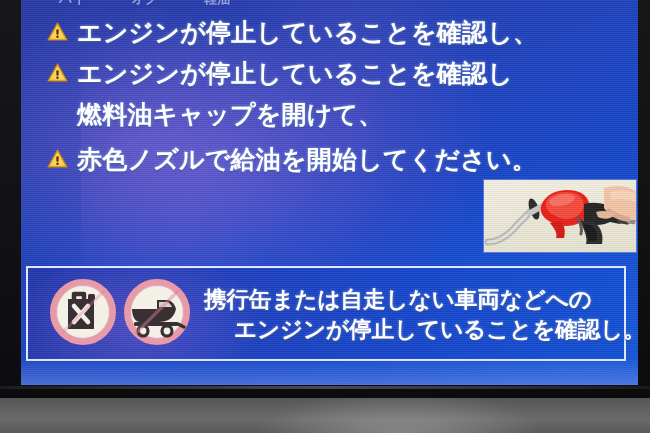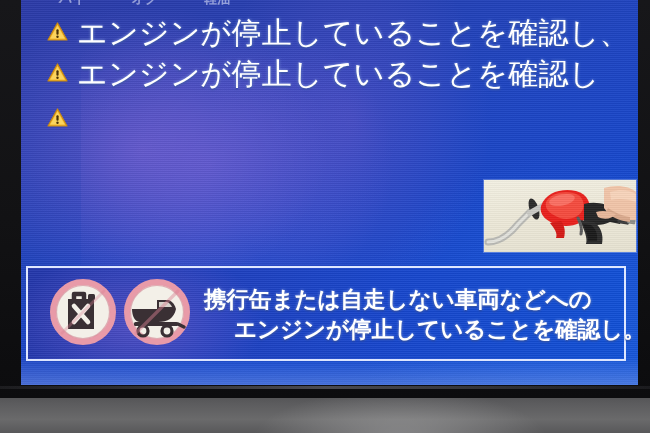--- a/index.html
+++ b/index.html
@@ -48,21 +48,21 @@
           display:flex;gap:46px;align-items:flex-end;
           padding-left:38px;box-sizing:border-box;
           color:rgba(235,238,255,.55);font-size:13px;font-weight:700;
           filter:blur(.6px);overflow:hidden;}
 
   
   #instructions{position:absolute;left:26px;top:14px;width:580px;}
   .iline{display:flex;align-items:flex-start;gap:9px;height:41px;}
   .warn-tri{flex:0 0 auto;width:21px;height:19px;margin-top:8px;}
   .warn-spacer{flex:0 0 auto;width:21px;}
-  .itext{color:#ffffff;font-size:30px;font-weight:400;line-height:38px;
+  .itext{color:#ffffff;font-size:25px;font-weight:700;line-height:38px;
          letter-spacing:.2px;
          text-shadow:0 0 3px rgba(180,205,255,.75),0 1px 2px rgba(0,30,110,.85);
          white-space:nowrap;}
 
   
   #nozzle-photo{position:absolute;left:463px;top:180px;width:152px;height:72px;
         background:linear-gradient(175deg,#f2efe2 0%,#ece8d8 45%,#e6e2d1 100%);
         overflow:hidden;box-shadow:0 0 0 1px rgba(255,255,255,.25);}
   #nozzle-photo svg{display:block;}
   #nozzle-tex{position:absolute;inset:0;
@@ -127,30 +127,35 @@
           <svg width="21" height="19" viewBox="0 0 21 19">
             <path d="M10.5 1 L20 18 L1 18 Z" fill="#f3b830" stroke="#c98a12" stroke-width="1.2" stroke-linejoin="round"></path>
             <path d="M10.5 3.6 L17.7 16.6 L3.3 16.6 Z" fill="#fbd45e"></path>
             <rect x="9.4" y="7.2" width="2.2" height="5.6" rx="1" fill="#4a3206"></rect>
             <circle cx="10.5" cy="14.8" r="1.2" fill="#4a3206"></circle>
           </svg>
         </span>
         <span class="itext">エンジンが停止していることを確認し</span>
       </div>
 
+      <div class="iline">
+        <span class="warn-spacer"></span>
+        <span class="itext">燃料油キャップを開けて、</span>
+      </div>
 
       <div class="iline" style="margin-top:4px;">
         <span class="warn-tri">
           <svg width="21" height="19" viewBox="0 0 21 19">
             <path d="M10.5 1 L20 18 L1 18 Z" fill="#f3b830" stroke="#c98a12" stroke-width="1.2" stroke-linejoin="round"></path>
             <path d="M10.5 3.6 L17.7 16.6 L3.3 16.6 Z" fill="#fbd45e"></path>
             <rect x="9.4" y="7.2" width="2.2" height="5.6" rx="1" fill="#4a3206"></rect>
             <circle cx="10.5" cy="14.8" r="1.2" fill="#4a3206"></circle>
           </svg>
         </span>
+        <span class="itext">赤色ノズルで給油を開始してください。</span>
       </div>
 
     </div>
 
     <div id="nozzle-photo">
       <svg width="152" height="72" viewBox="0 0 152 72">
 
         <path d="M4 62 C16 62 26 54 34 44 L46 32" stroke="#b9b9b4" stroke-width="7" fill="none" stroke-linecap="round"></path>
         <path d="M4 62 C16 62 26 54 34 44 L46 32" stroke="#e2e2dc" stroke-width="3" fill="none" stroke-linecap="round"></path>
 

